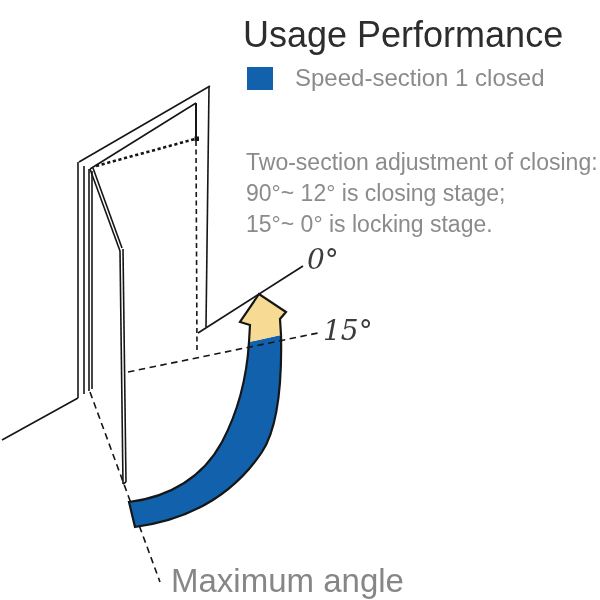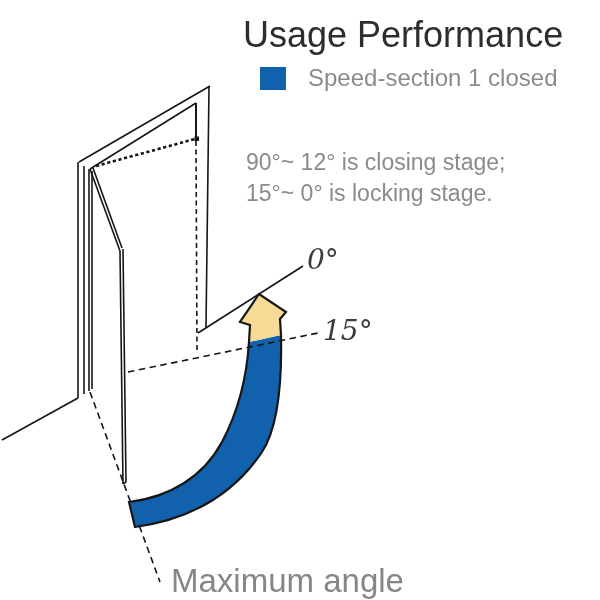--- a/index.html
+++ b/index.html
@@ -1,21 +1,21 @@
 <!DOCTYPE html>
 <html><head>
 <meta charset="utf-8">
 <style>
   html,body{margin:0;padding:0;background:#ffffff;}
   #stage{position:relative;width:600px;height:600px;background:#ffffff;overflow:hidden;
          font-family:"Liberation Sans",sans-serif;}
   #drawing{position:absolute;left:0;top:0;}
   .legend{position:absolute;left:243px;top:14px;width:350px;}
   .legend-title{font-size:36px;color:#2d2d2d;letter-spacing:0px;}
-  .legend-row{position:absolute;left:17px;height:24px;display:flex;align-items:center;}
+  .legend-row{position:absolute;left:4px;height:24px;display:flex;align-items:center;}
   .legend-row.r1{top:52px;}
   .legend-row.r2{top:99px;}
   .swatch{display:inline-block;width:26px;height:23px;margin-right:22px;}
   .legend-label{font-size:24px;color:#8b8b8b;white-space:nowrap;}
   .desc{position:absolute;left:3px;top:133px;font-size:23px;color:#8b8b8b;
         line-height:31px;white-space:nowrap;}
   .angle-label{font-family:"DejaVu Serif",serif;font-style:italic;fill:#3c3c3c;}
   .maxangle-label{font-family:"Liberation Sans",sans-serif;fill:#868686;}
 </style>
 </head>
@@ -77,18 +77,19 @@
   <div class="legend">
     <div class="legend-title">Usage Performance</div>
 
     <div class="legend-row r1">
       <span class="swatch" style="background: rgb(18, 97, 172);"></span>
       <span class="legend-label">Speed-section 1 closed</span>
     </div>
 
 
     <div class="desc">
+      <div>Two-section adjustment of closing:</div>
       <div>90°~ 12° is closing stage;</div>
       <div>15°~ 0° is locking stage.</div>
     </div>
   </div>
 
 </div>
 
 </body></html>

